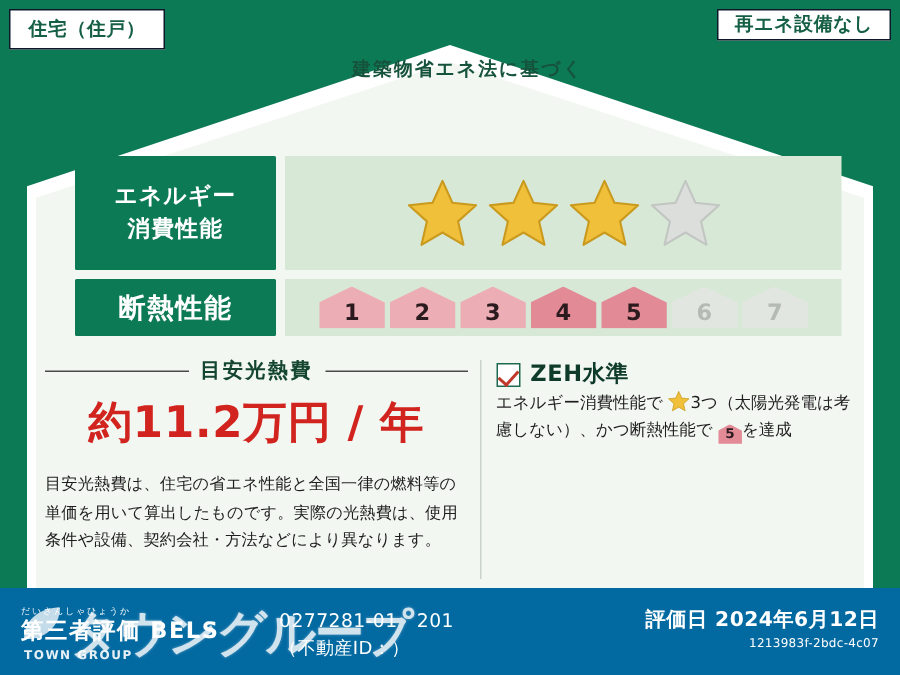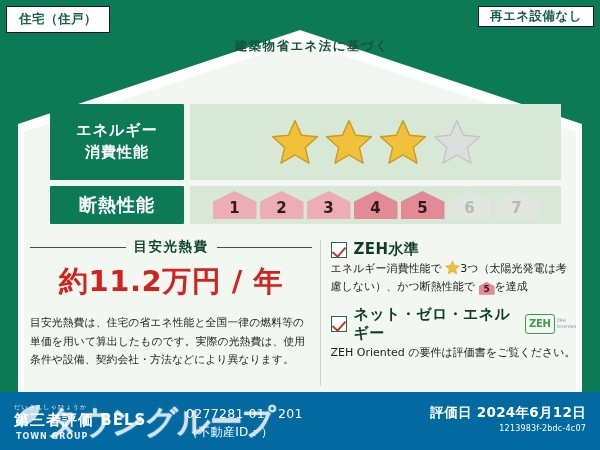--- a/index.html
+++ b/index.html
@@ -304,34 +304,20 @@
           <span>エネルギー消費性能で</span>
           <span class="inline-star">
             <svg viewBox="0 0 24 24" width="15" height="15" aria-hidden="true">
               <polygon points="12,1.5 15.2,8.6 22.9,9.4 17.1,14.6 18.8,22.2 12,18.3 5.2,22.2 6.9,14.6 1.1,9.4 8.8,8.6" fill="#f0c03a" stroke="#c99a1e" stroke-width="0.8"></polygon>
             </svg>
           </span><span>3つ（太陽光発電は考慮しない）、かつ断熱性能で</span>
           <span class="inline-chip">5</span><span>を達成</span>
         </div>
       </div>
 
-      <div class="check-item">
-        <div class="check-head">
-          <span class="checkbox"></span>
-          <span class="check-title">ネット・ゼロ・エネルギー</span>
-          <span class="zeh-logo">
-            <span class="zeh-mark">ZEH</span>
-            <span class="zeh-tag">
-              <span>ZEH</span><br>
-              <span>Oriented</span>
-            </span>
-          </span>
-        </div>
-        <div class="check-body">ZEH Oriented の要件は評価書をご覧ください。</div>
-      </div>
 
     </div>
   </div>
 
   <div class="footer">
     <div class="footer-left">
       <div class="f-ruby">だいさんしゃひょうか</div>
       <div class="f-main">第三者評価 BELS</div>
     </div>
     <div class="footer-id">

